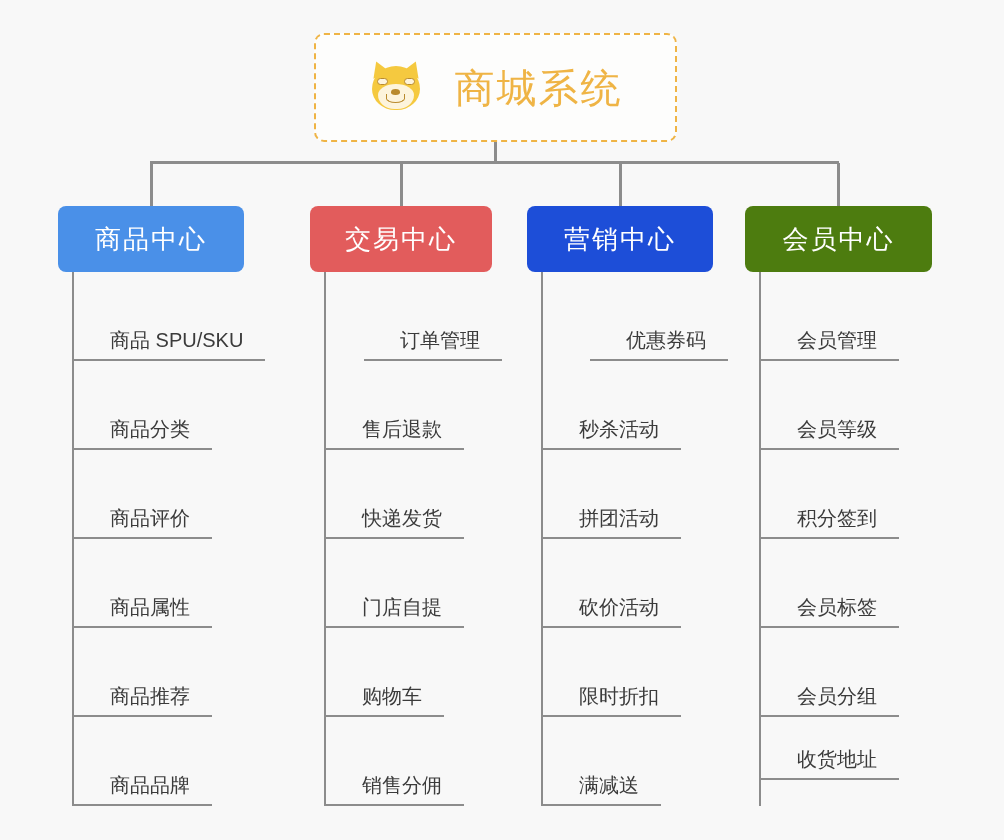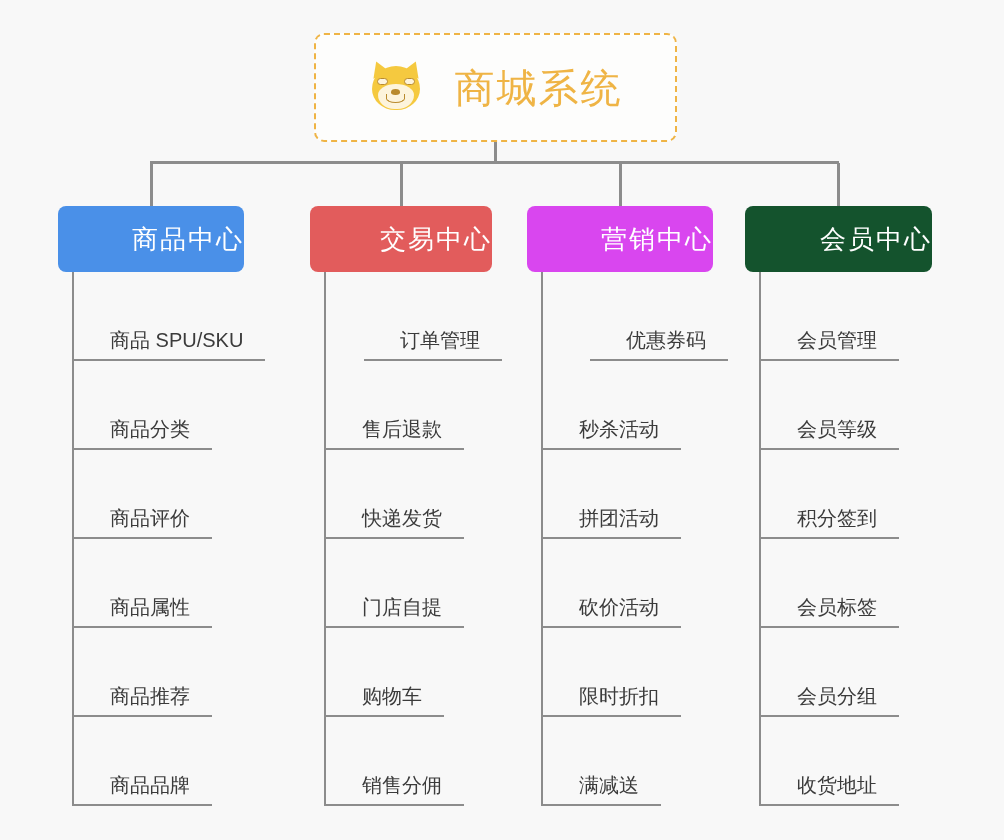--- a/index.html
+++ b/index.html
@@ -110,21 +110,21 @@
   .conn-drop     { top: 163px; width: 3px; height: 44px; }
 
   
   .category {
     position: absolute;
     top: 206px;
     height: 66px;
     border-radius: 8px;
     display: flex;
     align-items: center;
-    justify-content: flex-end;
+    justify-content: center;
   }
   .category-label {
     font-size: 26px;
     color: #ffffff;
     letter-spacing: 2px;
     line-height: 1;
     white-space: nowrap;
   }
 
   
@@ -219,21 +219,21 @@
           <span class="leaf-text">门店自提</span>
         </div>
         <div class="leaf" style="top: 356px;">
           <span class="leaf-text">购物车</span>
         </div>
         <div class="leaf" style="top: 445px;">
           <span class="leaf-text">销售分佣</span>
         </div>
       </div>
       <div class="conn conn-drop" style="left: 618.5px;"></div>
-      <div class="category" style="left: 527px; width: 186px; background: #d946ef;">
+      <div class="category" style="left: 527px; width: 186px; background: #1d4ed8;">
         <div class="category-label">营销中心</div>
       </div>
       <div class="branch" style="left: 541px;">
         <div class="trunk" style="height: 534px;"></div>
         <div class="leaf" style="top: 0px; padding-left: 47px;">
           <span class="leaf-text">优惠券码</span>
         </div>
         <div class="leaf" style="top: 89px;">
           <span class="leaf-text">秒杀活动</span>
         </div>
@@ -244,39 +244,39 @@
           <span class="leaf-text">砍价活动</span>
         </div>
         <div class="leaf" style="top: 356px;">
           <span class="leaf-text">限时折扣</span>
         </div>
         <div class="leaf" style="top: 445px;">
           <span class="leaf-text">满减送</span>
         </div>
       </div>
       <div class="conn conn-drop" style="left: 837px;"></div>
-      <div class="category" style="left: 745px; width: 187px; background: #14532d;">
+      <div class="category" style="left: 745px; width: 187px; background: #4d7c0f;">
         <div class="category-label">会员中心</div>
       </div>
       <div class="branch" style="left: 759px;">
         <div class="trunk" style="height: 534px;"></div>
         <div class="leaf" style="top: 0px;">
           <span class="leaf-text">会员管理</span>
         </div>
         <div class="leaf" style="top: 89px;">
           <span class="leaf-text">会员等级</span>
         </div>
         <div class="leaf" style="top: 178px;">
           <span class="leaf-text">积分签到</span>
         </div>
         <div class="leaf" style="top: 267px;">
           <span class="leaf-text">会员标签</span>
         </div>
         <div class="leaf" style="top: 356px;">
           <span class="leaf-text">会员分组</span>
         </div>
-        <div class="leaf" style="top: 445px; text-align: right;">
+        <div class="leaf" style="top: 419px; text-align: right;">
           <span class="leaf-text">收货地址</span>
         </div>
       </div>
     </div>
 
 </div>
 
 </body></html>

